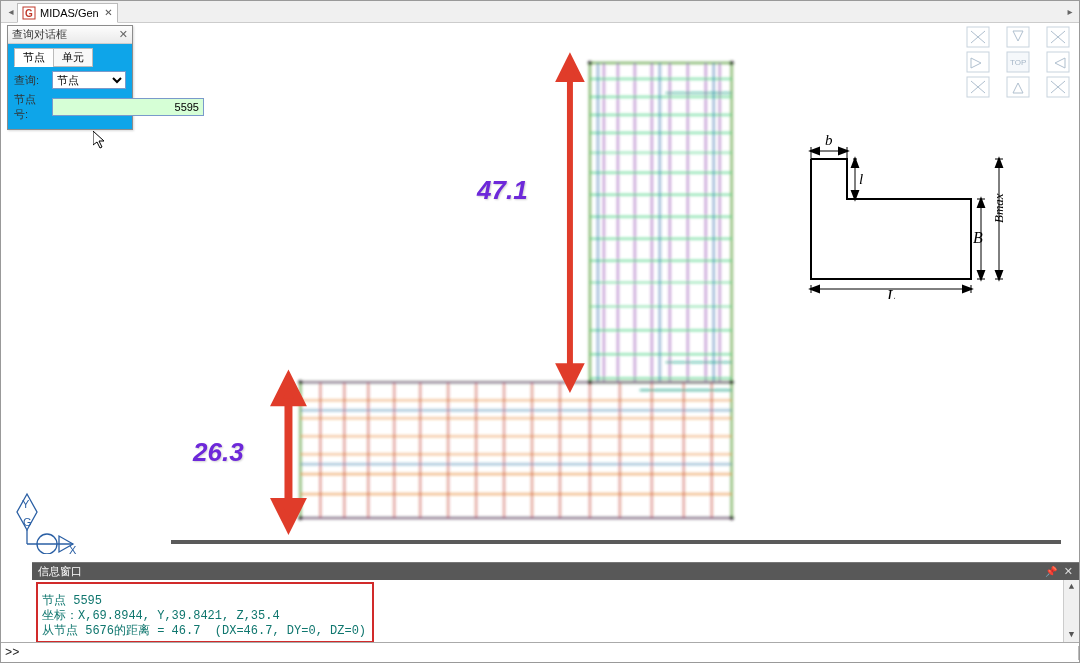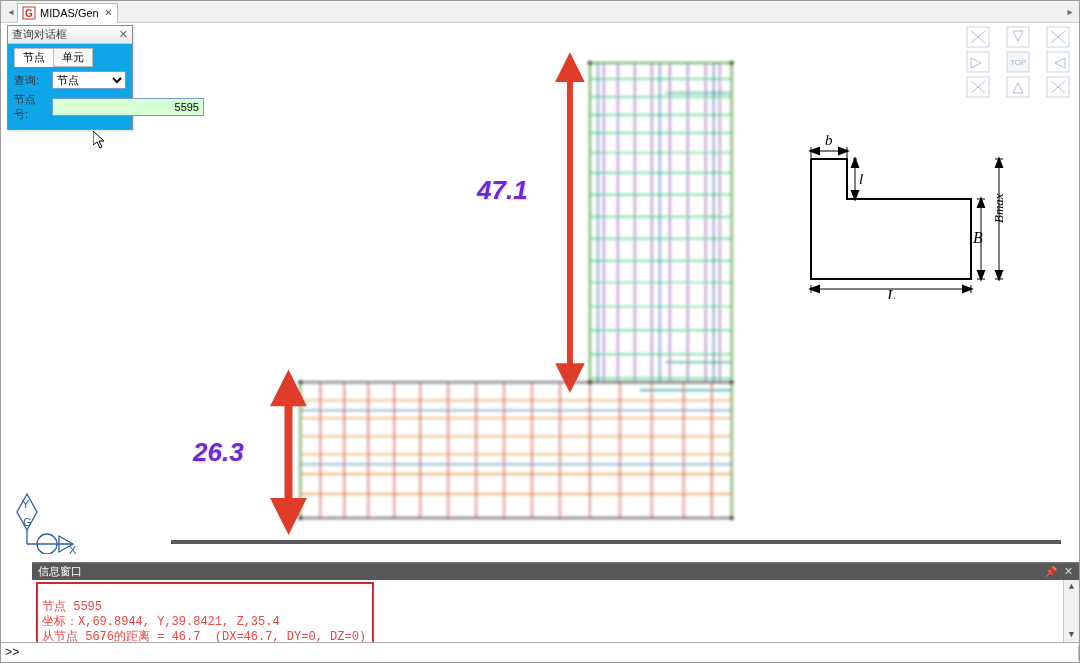--- a/index.html
+++ b/index.html
@@ -135,22 +135,22 @@
   }
   .infowindow .panel-title .pin { margin-left:auto; margin-right:6px; color:#ddd; font-size:10px; cursor:pointer;}
   .infowindow .panel-title .pclose { color:#ddd; font-size:11px; cursor:pointer;}
   .infowindow .content {
     flex:1; background:#fff; position:relative; overflow:hidden;
     font-family: "SimSun","NSimSun","Courier New",monospace;
   }
   .infowindow .highlight {
     position:absolute; top:2px; left:4px;
     border:2px solid #d12a2a;
-    padding:16px 6px 2px 4px;
-    font-size:12px; color:#ef4444; line-height:15px;
+    padding:10px 6px 2px 4px;
+    font-size:12px; color:#0f766e; line-height:15px;
     min-width: 270px;
     white-space:pre;
   }
   .infowindow .scroll {
     position:absolute; right:0; top:0; bottom:0; width:16px;
     background:#f0f0f0; border-left:1px solid #ccc;
     display:flex; flex-direction:column; align-items:center;
   }
   .infowindow .scroll .arrow { width:14px; height:14px; display:flex; align-items:center; justify-content:center; font-size:9px; color:#555;}
   .infowindow .scroll .track { flex:1; }

